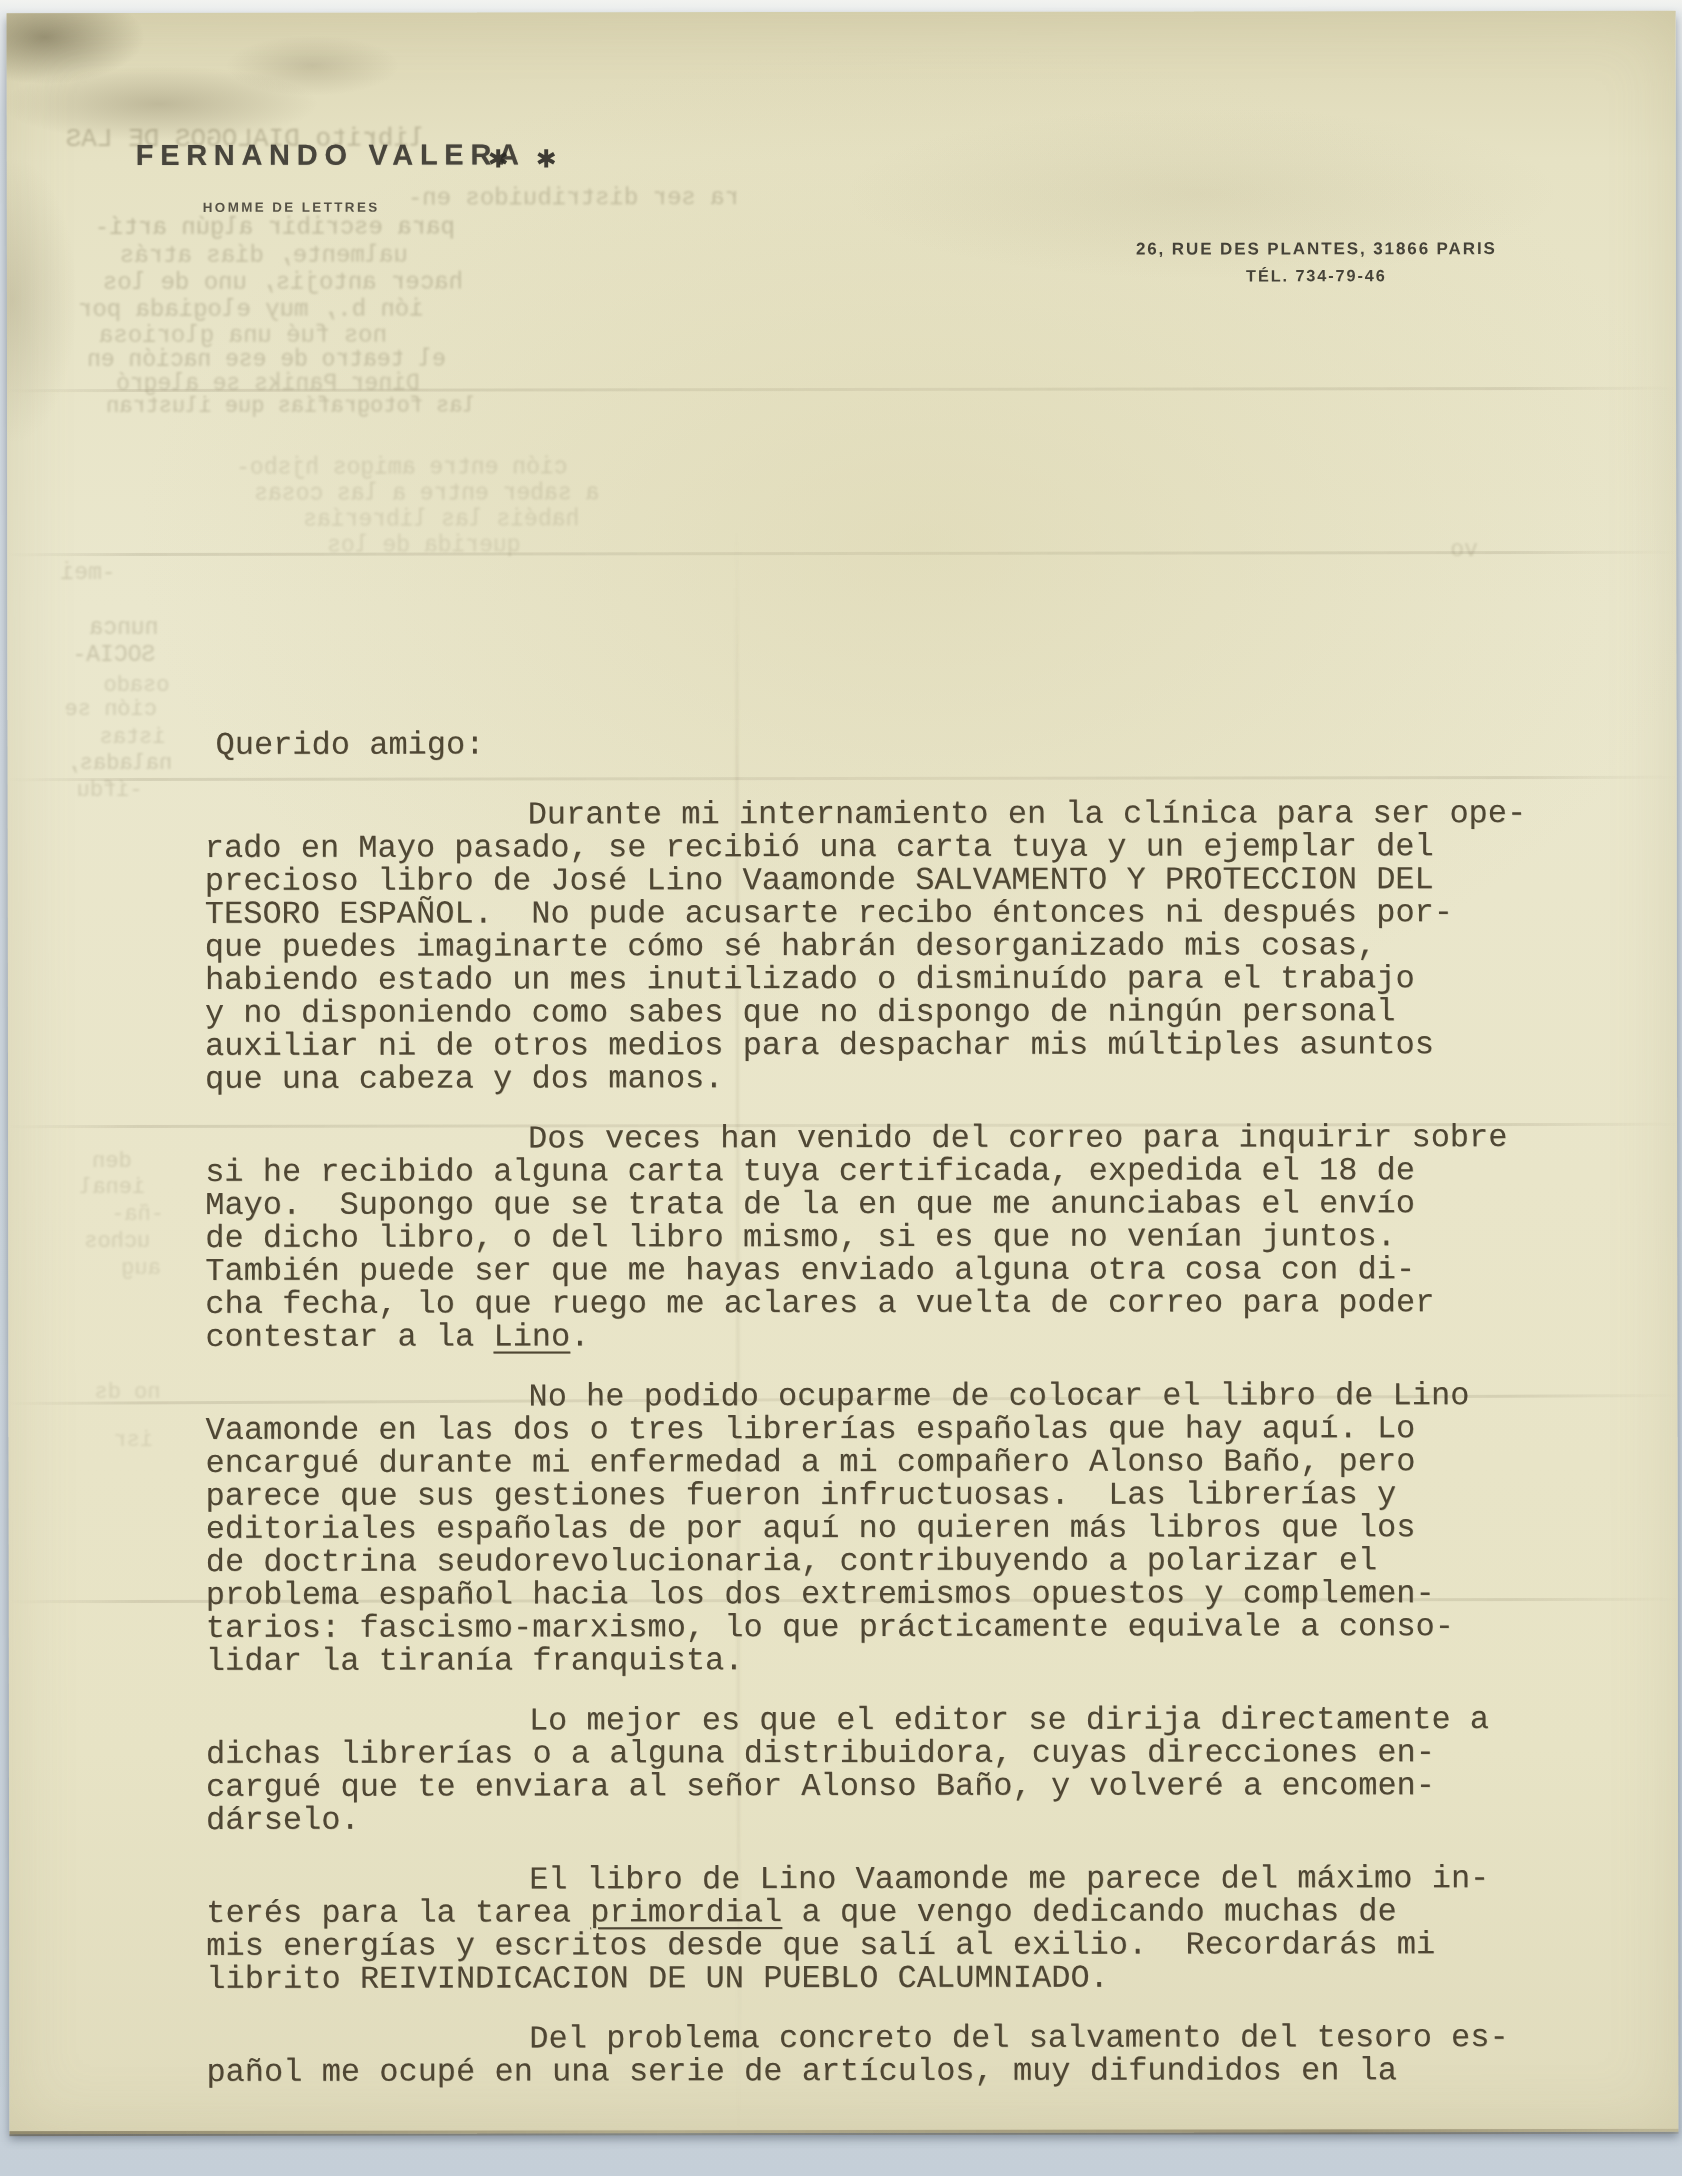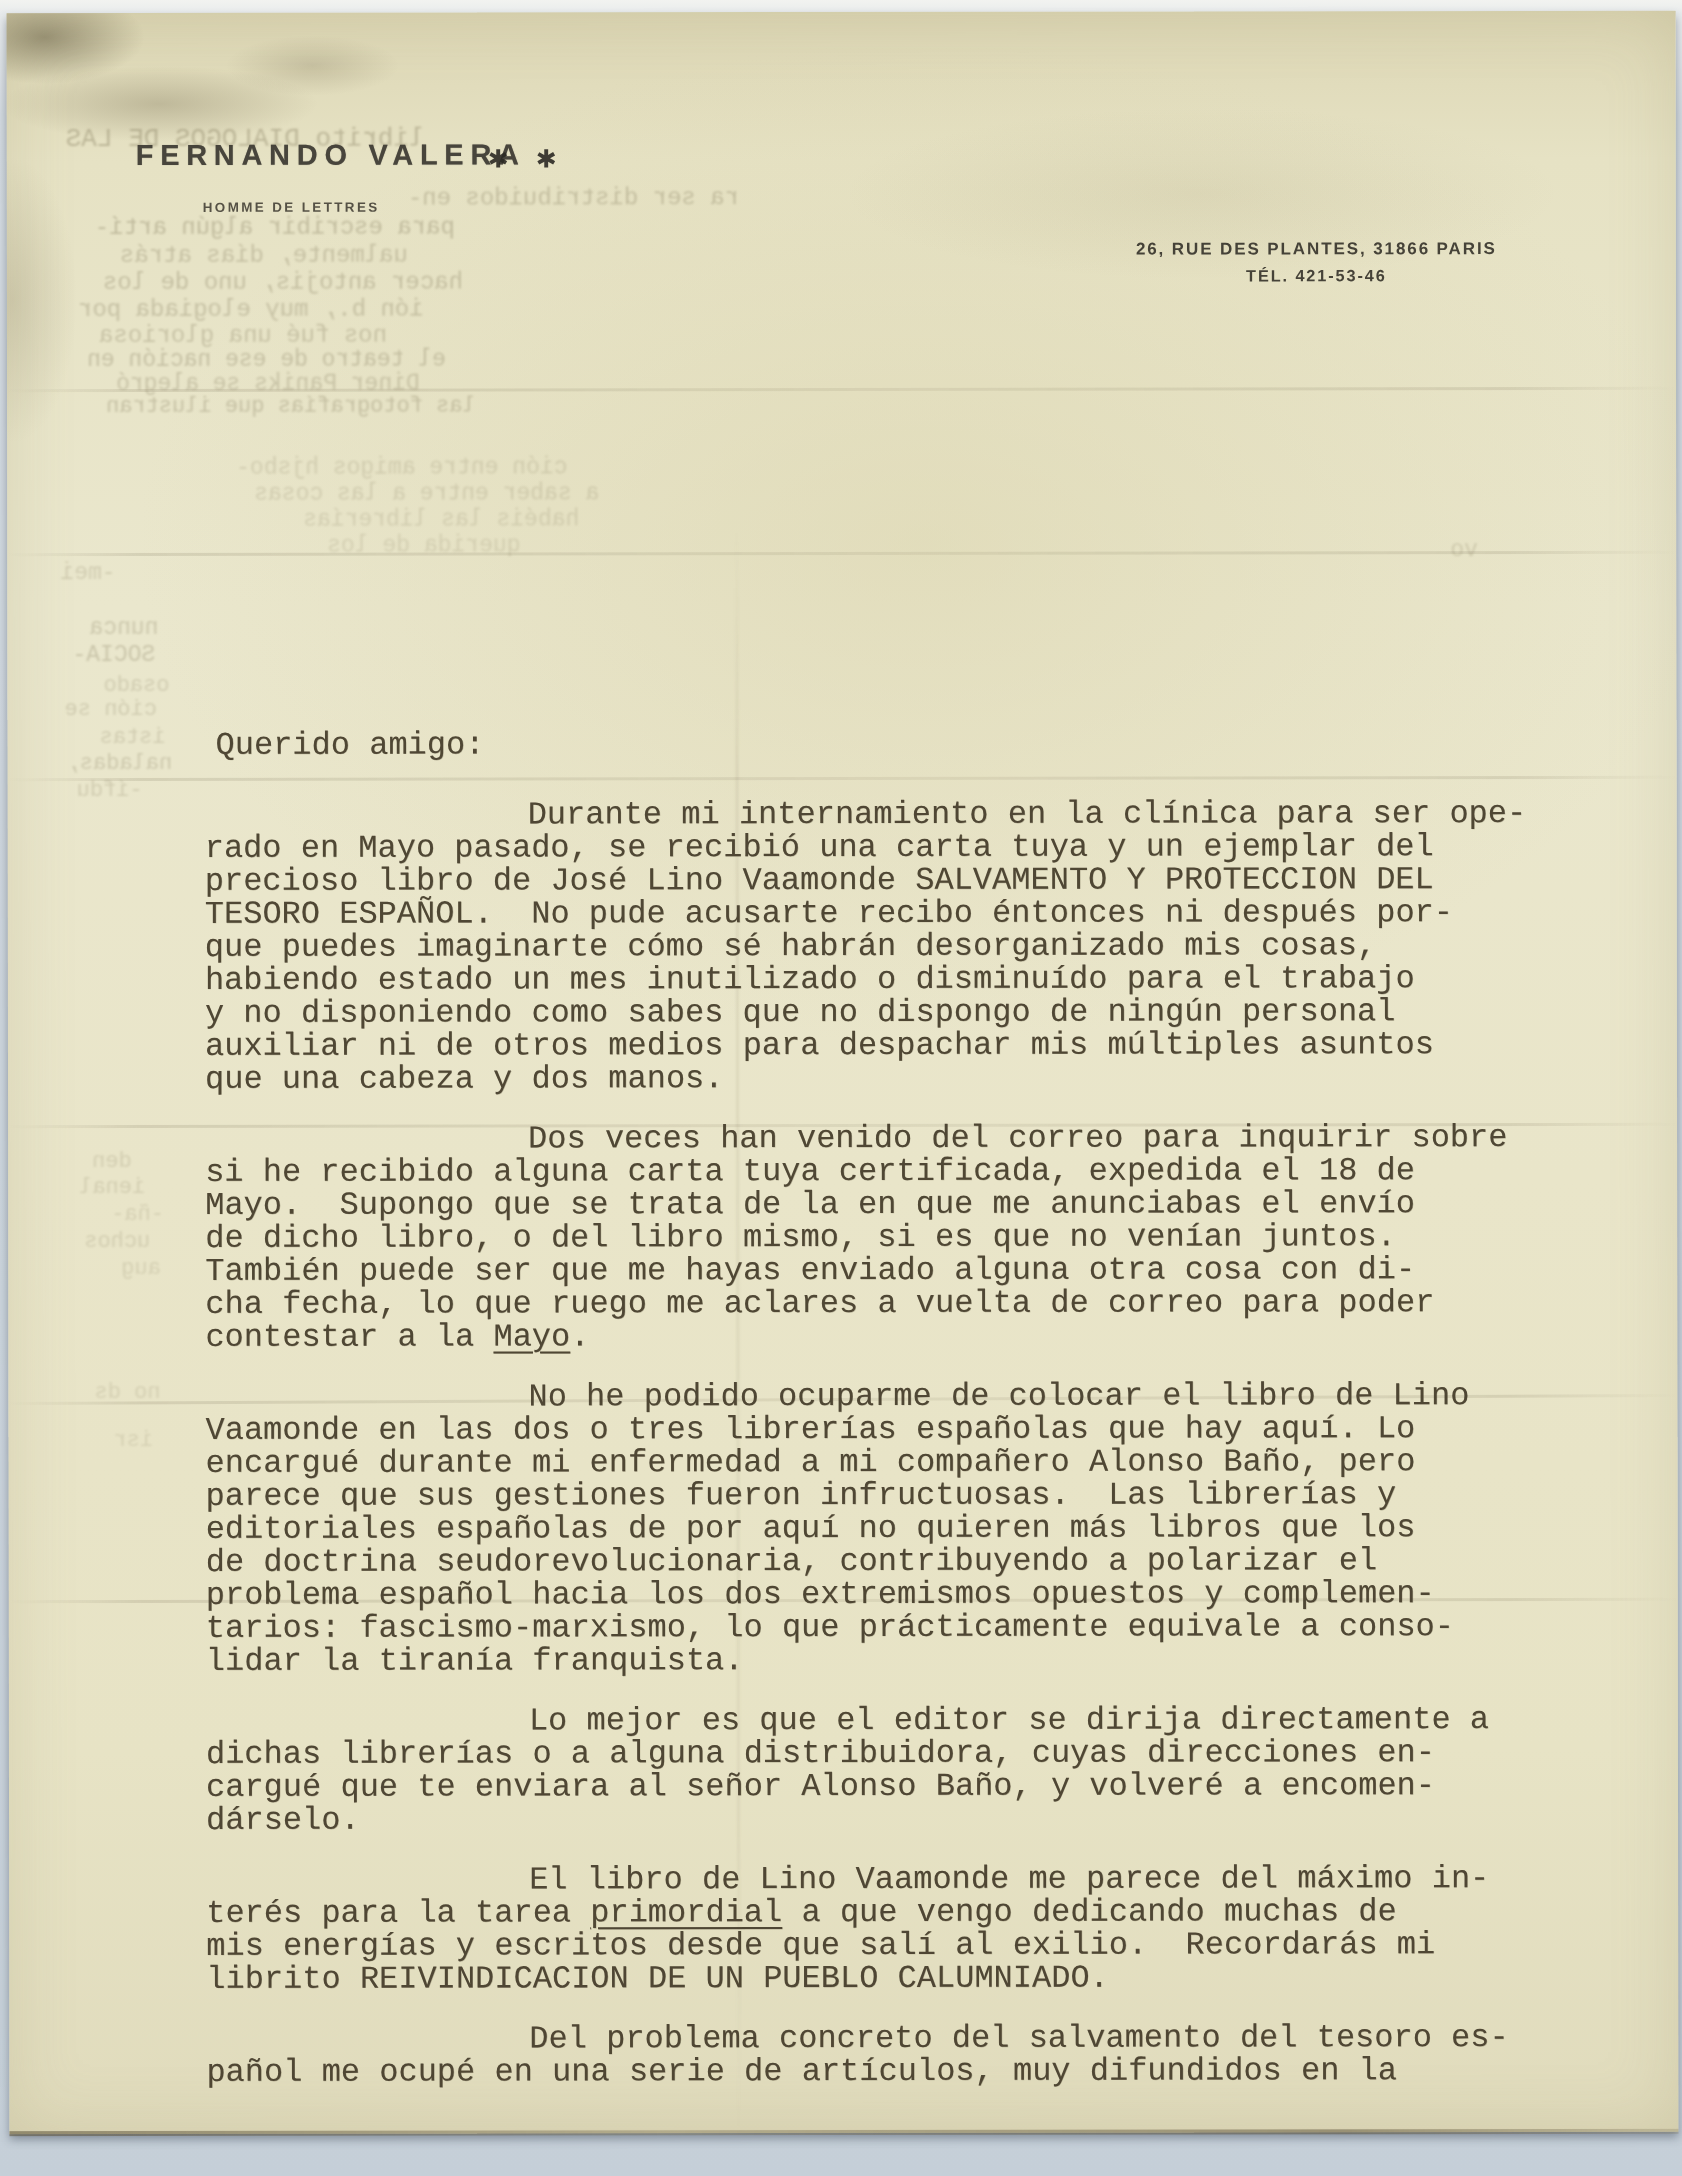--- a/index.html
+++ b/index.html
@@ -111,21 +111,21 @@
   <div class="crease h" style="top:1112px"></div>
   <div class="crease h" style="top:1386px;transform:rotate(-0.2deg)"></div>
   <div class="crease h" style="top:1587px"></div>
   <div class="crease v" style="left:728px"></div>
 
   <div class="lh-name">FERNANDO VALERA</div>
   <div class="lh-marks">✱ ✱</div>
   <div class="lh-sub">HOMME DE LETTRES</div>
   <div class="lh-addr">
     <div class="a1">26, RUE DES PLANTES, 31866 PARIS</div>
-    <div class="a2">TÉL. 421-53-46</div>
+    <div class="a2">TÉL. 734-79-46</div>
   </div>
 
 
 
   <div class="tw salutation">Querido amigo:</div>
 
   <div class="tw letter-body">
       <div class="para">
         <div class="line first">Durante mi internamiento en la clínica para ser ope-</div>
         <div class="line">rado en Mayo pasado, se recibió una carta tuya y un ejemplar del</div>
@@ -137,21 +137,21 @@
         <div class="line">auxiliar ni de otros medios para despachar mis múltiples asuntos</div>
         <div class="line">que una cabeza y dos manos.</div>
       </div>
       <div class="para">
         <div class="line first">Dos veces han venido del correo para inquirir sobre</div>
         <div class="line">si he recibido alguna carta tuya certificada, expedida el 18 de</div>
         <div class="line">Mayo.  Supongo que se trata de la en que me anunciabas el envío</div>
         <div class="line">de dicho libro, o del libro mismo, si es que no venían juntos.</div>
         <div class="line">También puede ser que me hayas enviado alguna otra cosa con di-</div>
         <div class="line">cha fecha, lo que ruego me aclares a vuelta de correo para poder</div>
-        <div class="line">contestar a la <u>Mayo</u>.</div>
+        <div class="line">contestar a la <u>Lino</u>.</div>
       </div>
       <div class="para">
         <div class="line first">No he podido ocuparme de colocar el libro de Lino</div>
         <div class="line">Vaamonde en las dos o tres librerías españolas que hay aquí. Lo</div>
         <div class="line">encargué durante mi enfermedad a mi compañero Alonso Baño, pero</div>
         <div class="line">parece que sus gestiones fueron infructuosas.  Las librerías y</div>
         <div class="line">editoriales españolas de por aquí no quieren más libros que los</div>
         <div class="line">de doctrina seudorevolucionaria, contribuyendo a polarizar el</div>
         <div class="line">problema español hacia los dos extremismos opuestos y complemen-</div>
         <div class="line">tarios: fascismo-marxismo, lo que prácticamente equivale a conso-</div>

